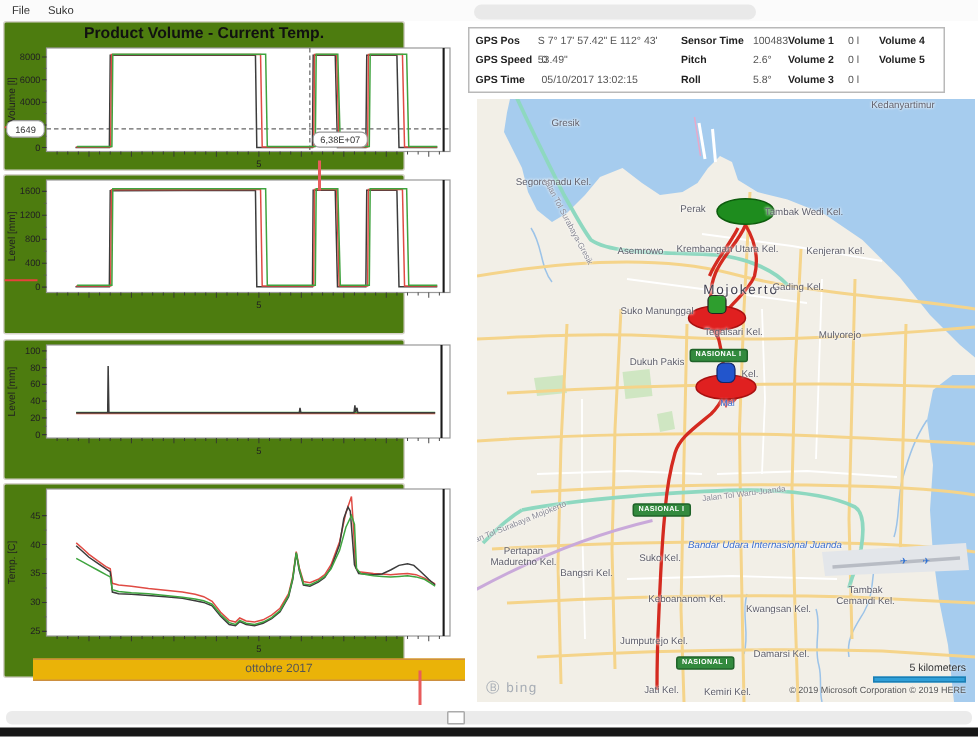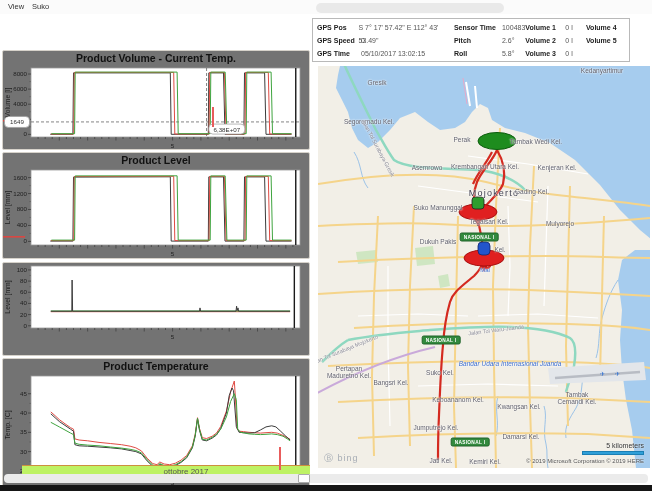--- a/index.html
+++ b/index.html
@@ -2,27 +2,27 @@
 <html><head>
 <meta charset="utf-8">
 <style>
   html,body{margin:0;padding:0;}
   body{width:652px;height:491px;position:relative;background:#fff;overflow:hidden;
        font-family:"Liberation Sans",sans-serif;-webkit-font-smoothing:antialiased;}
   
   .menubar{position:absolute;left:0;top:0;width:652px;height:14px;background:#fbfbfb;}
   .menu-item{position:absolute;top:2px;font-size:7.5px;color:#333;}
   
-  .chart-panel{position:absolute;left:2px;width:308px;background:#737373;
-               border:1px solid #d6d2ca;border-radius:2px;box-sizing:border-box;margin-top:36px;}
+  .chart-panel{position:absolute;left:2px;width:268px;background:#4d7c0f;
+               border:1px solid #d6d2ca;border-radius:2px;box-sizing:border-box;}
   .chart-title{font-size:10.5px;font-weight:bold;text-align:center;height:14px;line-height:14px;color:#111;}
   .chart-holder{display:block;}
   svg{display:block;}
   
-  .timeline{position:absolute;left:22px;top:465px;width:288px;height:15px;background:#bef264;
+  .timeline{position:absolute;left:22px;top:439px;width:288px;height:15px;background:#eab308;
             border-top:1.5px solid #cd8f3f;border-bottom:1.5px solid #cd8f3f;box-sizing:border-box;
             text-align:center;font-size:8px;color:#555;line-height:12px;padding-left:40px;}
   .timeline-cursor{position:absolute;left:279px;top:447px;width:2px;height:23px;background:#e85c5c;}
   .intertick{position:absolute;left:212px;top:107px;width:2px;height:20px;background:#e85c5c;}
   
   .scroll-track{position:absolute;left:4px;top:474px;width:644px;height:9px;background:#ebebeb;border-radius:4px;}
   .scroll-thumb{position:absolute;left:298px;top:474px;width:12px;height:9px;background:#fdfdfd;
                 border:1px solid #aaa;box-sizing:border-box;border-radius:1px;}
   .bottom-bar{position:absolute;left:0;top:485px;width:652px;height:6px;background:#161616;}
   
@@ -50,21 +50,21 @@
   .map-scale-label{position:absolute;right:6px;top:376px;font-size:7px;color:#333;text-shadow:0 0 2px #fff;}
   .map-scale-bar{position:absolute;right:6px;top:385px;width:62px;height:4px;background:#2f9fd8;
                  border:1px solid #1b7fb4;box-sizing:border-box;}
   .map-copyright{position:absolute;right:6px;top:392px;font-size:6px;color:#555;text-shadow:0 0 2px #fff;}
   .bing-logo{position:absolute;left:6px;top:386px;font-size:9px;color:#a7adb5;letter-spacing:1px;}
 </style>
 </head>
 <body>
 
 <div class="menubar">
-  <span class="menu-item" style="left:8px">View</span>
+  <span class="menu-item" style="left:8px">File</span>
   <span class="menu-item" style="left:32px">Suko</span>
 </div>
 
 <div class="chart-panel" style="top:14px;height:100px;">
   <div class="chart-title">Product Volume - Current Temp.</div>
   <div class="chart-holder">
       <svg width="305" height="84" viewBox="0 0 305 84">
         <rect x="28" y="3" width="269" height="69" fill="#fff" stroke="#999" stroke-width="0.8"></rect>
         <line x1="25" x2="28" y1="69.36065573770492" y2="69.36065573770492" stroke="#333" stroke-width="0.7"></line>
         <text x="24" y="71.36065573770492" text-anchor="end" font-size="6.2" fill="#222">0</text>
@@ -127,21 +127,20 @@
         <line x1="292.75263157894733" x2="292.75263157894733" y1="3" y2="72" stroke="#1a1a1a" stroke-width="1.4"></line>
         <rect x="1.5" y="51.4255737704918" width="25" height="11" rx="4" fill="#fff" stroke="#999" stroke-width="0.7"></rect>
         <text x="14" y="59.4255737704918" text-anchor="middle" font-size="6.2" fill="#333">1649</text>
         <rect x="205.82315789473685" y="59.08196721311475" width="36" height="10" rx="4" fill="#fff" stroke="#999" stroke-width="0.7"></rect>
         <text x="223.82315789473685" y="66.58196721311475" text-anchor="middle" font-size="6.2" fill="#333">6,38E+07</text>
         <text x="7" y="37.5" text-anchor="middle" font-size="6.8" fill="#222" transform="rotate(-90 7 37.5)">Volume [l]</text>
       </svg>
     </div>
 </div>
 <div class="chart-panel" style="top:116px;height:107px;">
-  <div class="chart-title">Product Level</div>
   <div class="chart-holder">
       <svg width="305" height="90" viewBox="0 0 305 90">
         <rect x="28" y="3" width="269" height="75" fill="#fff" stroke="#999" stroke-width="0.8"></rect>
         <line x1="25" x2="28" y1="74.40957446808511" y2="74.40957446808511" stroke="#333" stroke-width="0.7"></line>
         <text x="24" y="76.40957446808511" text-anchor="end" font-size="6.2" fill="#222">0</text>
         <line x1="26.2" x2="28" y1="66.43085106382978" y2="66.43085106382978" stroke="#555" stroke-width="0.5"></line>
         <line x1="25" x2="28" y1="58.452127659574465" y2="58.452127659574465" stroke="#333" stroke-width="0.7"></line>
         <text x="24" y="60.452127659574465" text-anchor="end" font-size="6.2" fill="#222">400</text>
         <line x1="26.2" x2="28" y1="50.473404255319146" y2="50.473404255319146" stroke="#555" stroke-width="0.5"></line>
         <line x1="25" x2="28" y1="42.49468085106383" y2="42.49468085106383" stroke="#333" stroke-width="0.7"></line>
@@ -260,21 +259,20 @@
         <text x="169.57894736842104" y="75.5" text-anchor="middle" font-size="6.2" fill="#222">5</text>
         <path d="M47.8,48.7 L287.1,48.7" fill="none" stroke="#e04b44" stroke-width="1"></path>
         <path d="M47.8,48.0 L287.1,48.0" fill="none" stroke="#3fa43f" stroke-width="1"></path>
         <path d="M47.8,48.2 L68.8,48.2 L69.1,17.0 L69.6,48.2 L196.5,48.2 L197.0,44.9 L197.6,48.2 L233.0,48.2 L233.6,43.2 L234.1,47.7 L235.0,44.9 L235.6,48.2 L287.1,48.2" fill="none" stroke="#3c3c3c" stroke-width="1"></path>
         <line x1="291.33684210526314" x2="291.33684210526314" y1="3" y2="65" stroke="#1a1a1a" stroke-width="1.4"></line>
         <text x="7" y="34" text-anchor="middle" font-size="6.8" fill="#222" transform="rotate(-90 7 34)">Level [mm]</text>
       </svg>
     </div>
 </div>
 <div class="chart-panel" style="top:322px;height:130px;">
-  <div class="chart-title">Product Temperature</div>
   <div class="chart-holder">
       <svg width="305" height="113" viewBox="0 0 305 113">
         <rect x="28" y="3" width="269" height="98" fill="#fff" stroke="#999" stroke-width="0.8"></rect>
         <line x1="25" x2="28" y1="97.91338582677164" y2="97.91338582677164" stroke="#333" stroke-width="0.7"></line>
         <text x="24" y="99.91338582677164" text-anchor="end" font-size="6.2" fill="#222">25</text>
         <line x1="26.2" x2="28" y1="88.26771653543307" y2="88.26771653543307" stroke="#555" stroke-width="0.5"></line>
         <line x1="25" x2="28" y1="78.62204724409449" y2="78.62204724409449" stroke="#333" stroke-width="0.7"></line>
         <text x="24" y="80.62204724409449" text-anchor="end" font-size="6.2" fill="#222">30</text>
         <line x1="26.2" x2="28" y1="68.97637795275591" y2="68.97637795275591" stroke="#555" stroke-width="0.5"></line>
         <line x1="25" x2="28" y1="59.33070866141733" y2="59.33070866141733" stroke="#333" stroke-width="0.7"></line>

